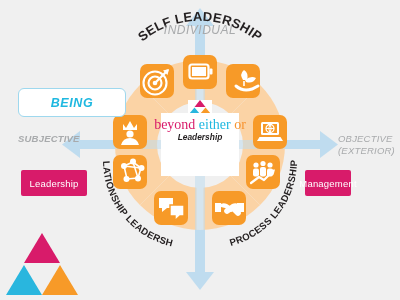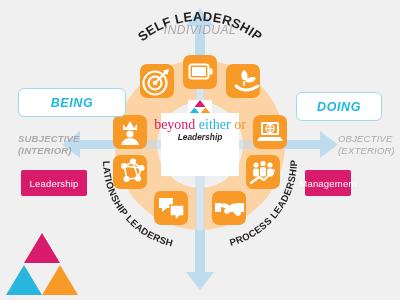--- a/index.html
+++ b/index.html
@@ -278,28 +278,26 @@
   <div class="centercard">
     <div class="brandline">
       <span class="b-beyond">beyond</span><span>&nbsp;</span><span class="b-either">either</span><span>&nbsp;</span><span class="b-or">or</span>
     </div>
     <div class="cardsub">
       <div>Leadership</div>
     </div>
   </div>
 
   <div id="being-box" class="pillbox axisbox">BEING</div>
-  <div id="doing-box" class="pillbox axisbox">DOING</div>
 
   <div id="leadership-tag" class="pillbox tagbox">Leadership</div>
   <div id="management-tag" class="pillbox tagbox">Management</div>
 
   <div id="subjective-note" class="axisnote">
     <div>SUBJECTIVE</div>
-    <div>(INTERIOR)</div>
   </div>
   <div id="objective-note" class="axisnote">
     <div>OBJECTIVE</div>
     <div>(EXTERIOR)</div>
   </div>
 
   <div id="individual-word" class="poleword">INDIVIDUAL</div>
 
 </div>
 

